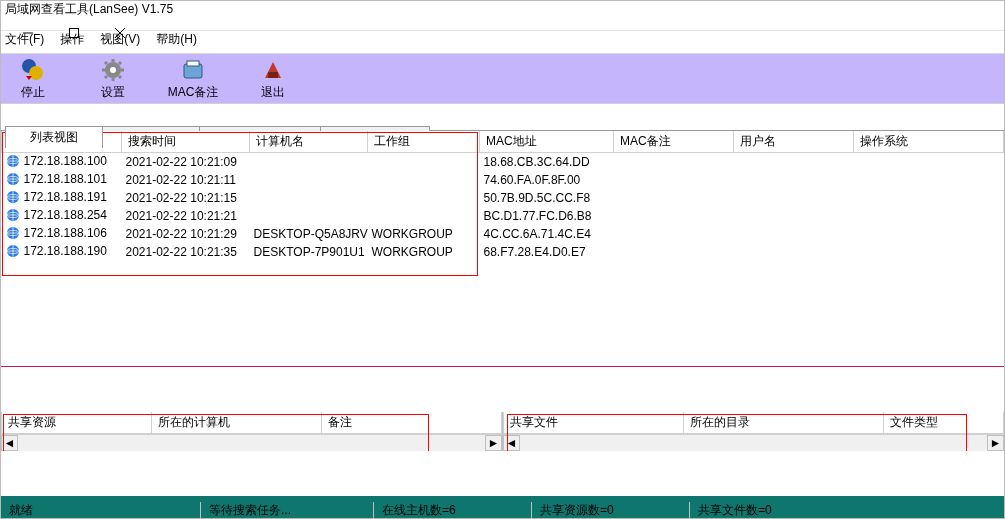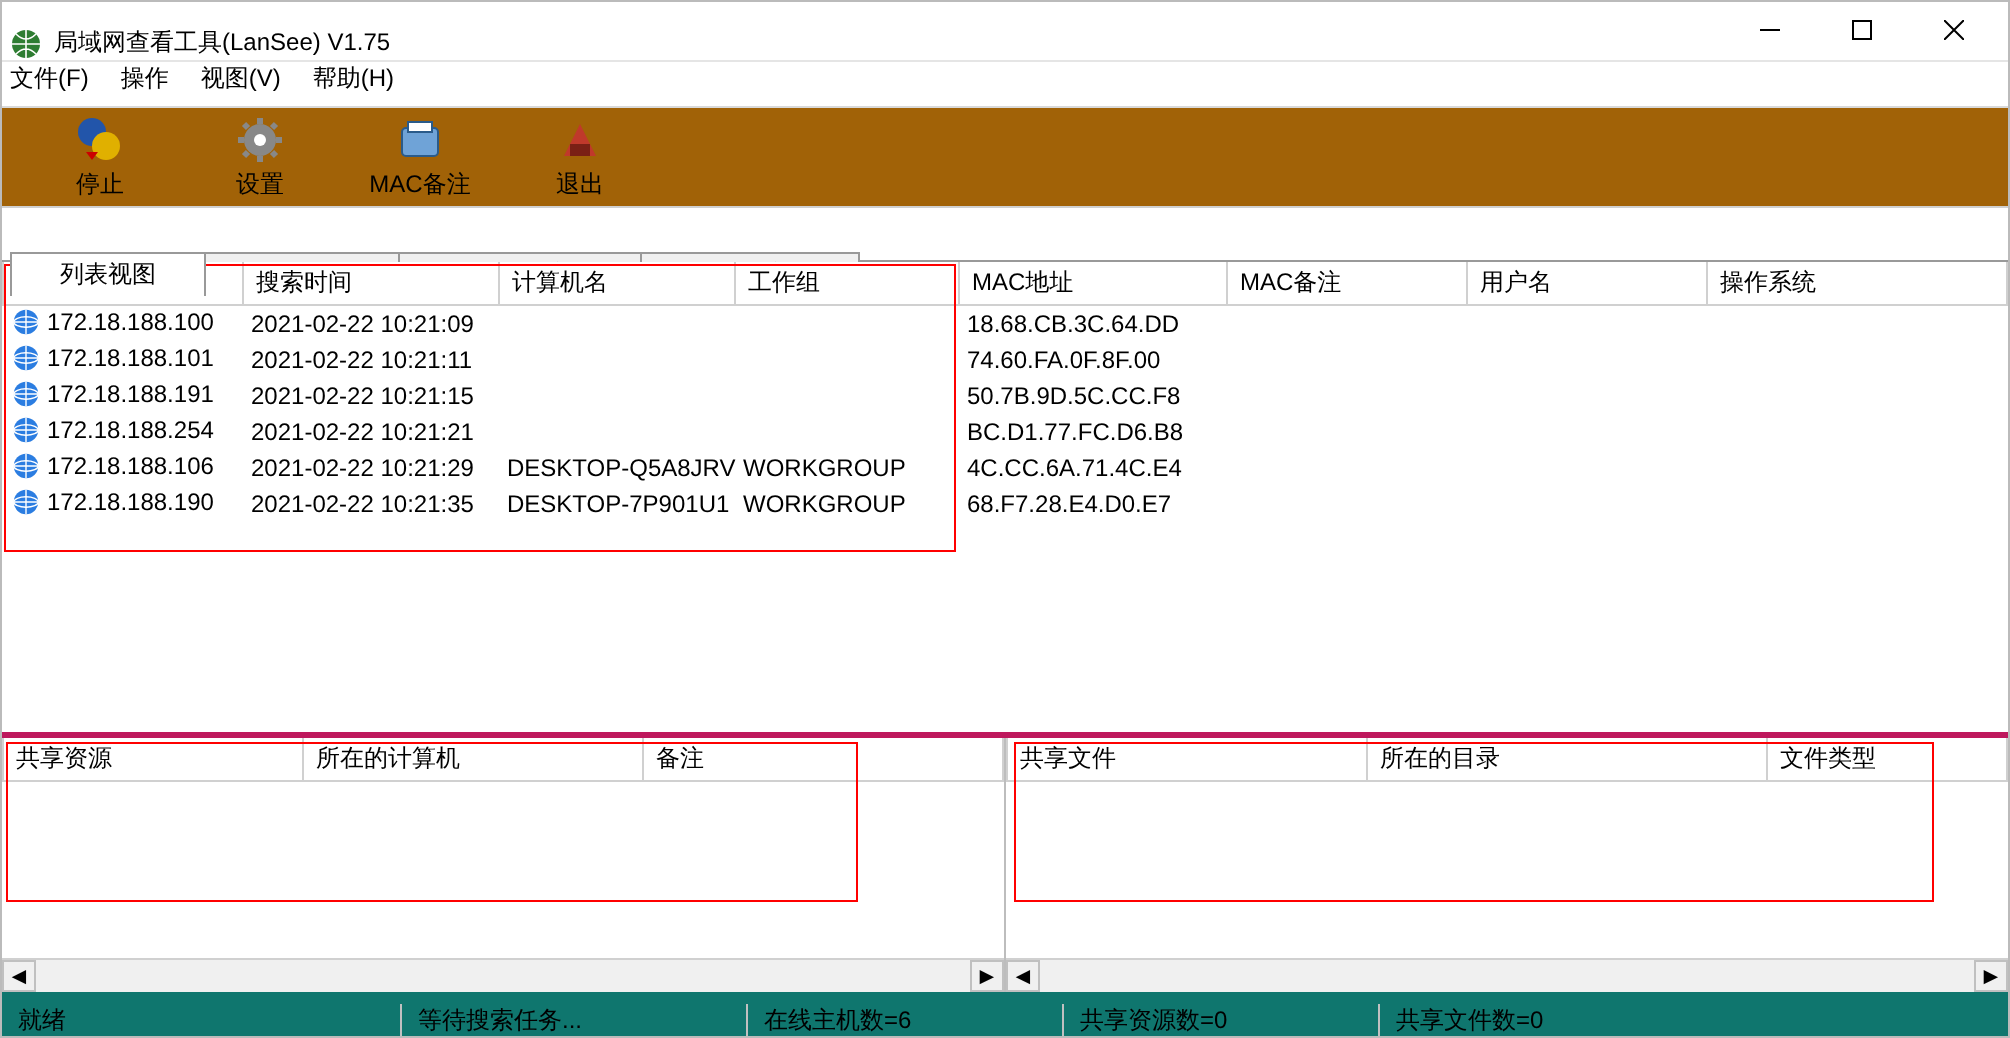--- a/index.html
+++ b/index.html
@@ -8,34 +8,35 @@
     font-family: "Microsoft YaHei", "SimSun", Tahoma, sans-serif;
     font-size: 12px;
     background:#fff;
     width:1005px; height:519px;
     display:flex; flex-direction:column;
     border:1px solid #bbb;
     overflow:hidden;
   }
   
   .titlebar {
-    height:30px; display:flex; align-items:flex-end; padding:0 4px;
+    height:30px; display:flex; align-items:flex-start; padding:0 4px;
     border-bottom:1px solid #e5e5e5;
+    flex-direction:column;
   }
   .app-icon { width:16px; height:16px; margin-right:6px; }
   .title-text { flex:1; font-size:12px; }
   .win-btns { display:flex; gap:0; }
   .win-btn { width:46px; height:30px; display:flex; align-items:center; justify-content:center; cursor:default; }
   
   .menubar { display:flex; height:22px; align-items:flex-start; padding:0 4px; gap:16px; }
   .menu-item { cursor:default; }
   hr.sep { margin:0; border:none; border-top:1px solid #d9d9d9; }
   
-  .toolbar { display:flex; padding:4px 6px 2px 21px; gap:24px;
-     background:#a16207; border-bottom:1px solid #d0d0d0; }
+  .toolbar { display:flex; padding:4px 6px 2px 4px; gap:24px;
+     background:#c4b5fd; border-bottom:1px solid #d0d0d0; }
   .tool-btn { display:flex; flex-direction:column; align-items:center; width:56px; cursor:default; font-size:12px; }
   .tool-icon { width:24px; height:24px; margin-bottom:2px; }
   
   .tabs { display:flex; padding-top:4px; padding-left:4px; gap:0; border-bottom:1px solid #999; background:#fff;}
   .tab { padding:3px 24px 3px 24px; border:1px solid #999; border-bottom:none; margin-right:-1px; background:#f0f0f0; cursor:default; height:22px; display:flex; align-items:center; position:relative; top:18px;}
   .tab.active { background:#fff; z-index:1;}
   
   .main-panel { flex:1; display:flex; flex-direction:column; border-top:none; overflow:hidden; }
   .list-wrap { flex:1; overflow:auto; position:relative; }
   table.listview { width:100%; border-collapse:collapse; table-layout:fixed; }
@@ -47,21 +48,21 @@
   table.listview td {
     padding:1px 4px; height:18px; white-space:nowrap; overflow:hidden;
     vertical-align:middle;
   }
   .row-icon { width:14px; height:14px; vertical-align:middle; margin-right:4px; position:relative; top:-1px;}
   .red-box-top {
      position:absolute; left:1px; top:1px; height:144px; width:476px;
      border:1px solid red; pointer-events:none;
   }
   
-  .bottom-panels { display:flex; height:130px; border-top:3px solid #be185d; }
+  .bottom-panels { display:flex; height:130px; border-top:1px solid #be185d;align-items:center; }
   .bpanel { flex:1; overflow:hidden; position:relative; display:flex; flex-direction:column;}
   .bpanel + .bpanel { border-left:1px solid #bdbdbd; }
   .bpanel table { width:100%; border-collapse:collapse; table-layout:fixed;}
   .bpanel th { text-align:left; font-weight:normal; padding:2px 6px; border:1px solid #d0d0d0; border-top:none; height:20px;}
   .bpanel .scroll-area { flex:1; overflow:auto;}
   .bpanel .hscroll { height:17px; background:#f0f0f0; border-top:1px solid #d0d0d0; display:flex;}
   .hscroll .arrow { width:17px; display:flex; align-items:center; justify-content:center; border:1px solid #c0c0c0; background:#f0f0f0;}
   .hscroll .track { flex:1; }
   .red-box-bl { position:absolute; left:2px; top:2px; width:426px; height:80px; border:1px solid red; pointer-events:none;}
   .red-box-br { position:absolute; left:4px; top:2px; width:460px; height:80px; border:1px solid red; pointer-events:none;}

